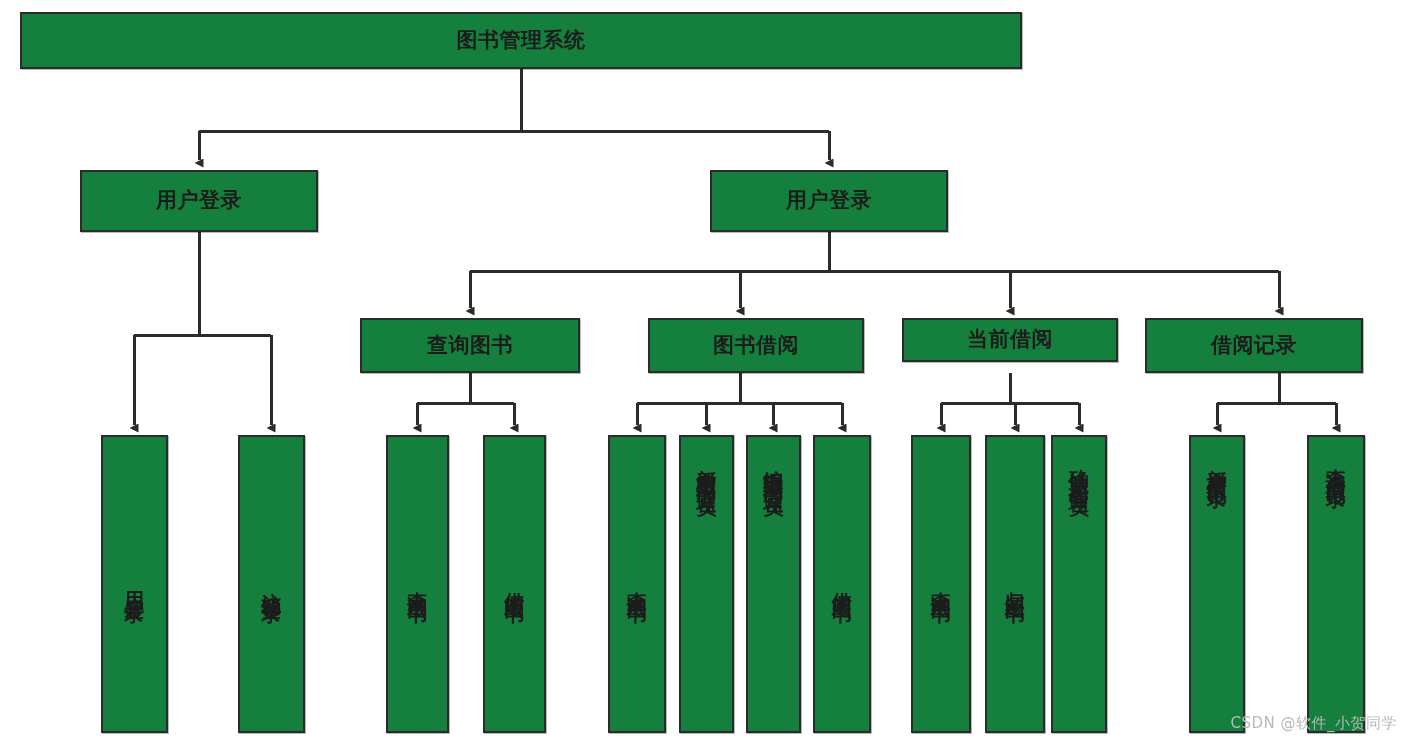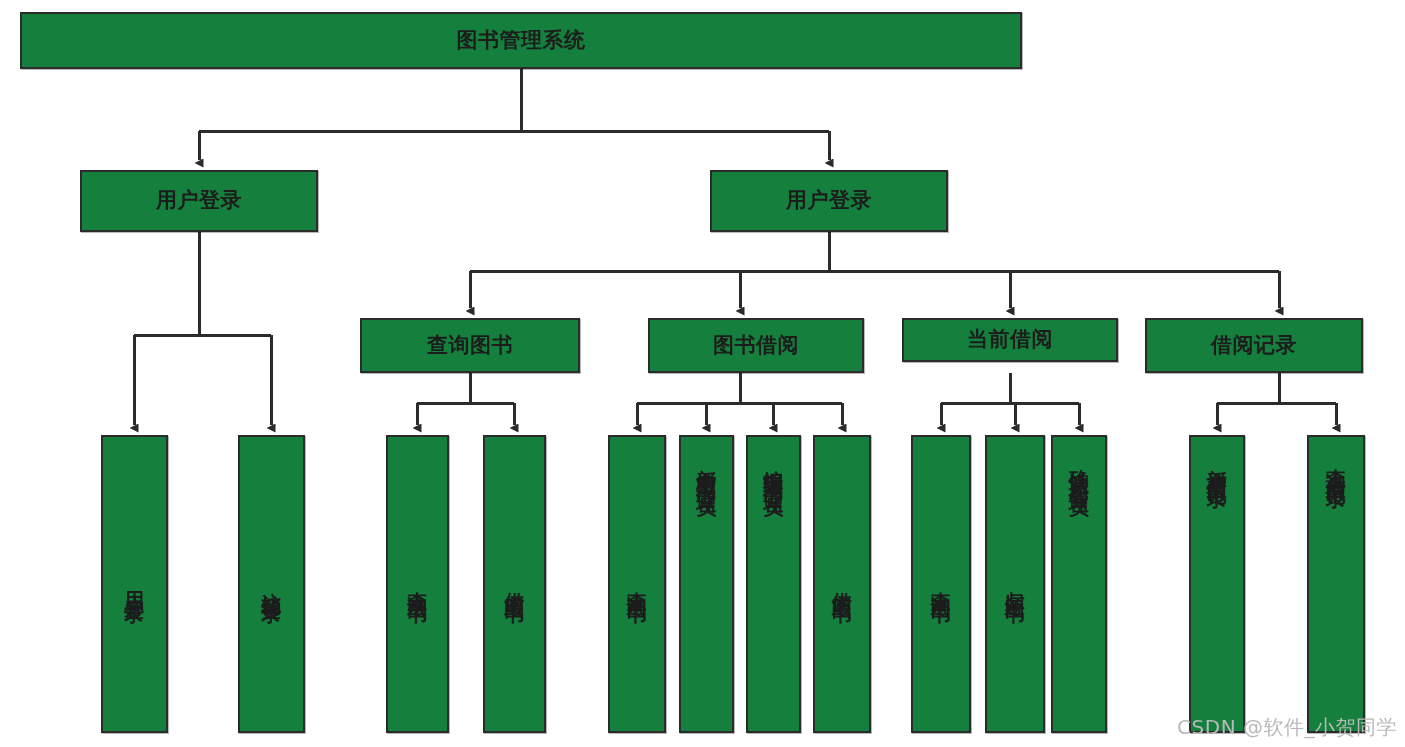--- a/index.html
+++ b/index.html
@@ -56,23 +56,23 @@
     font-size: 20px;
     white-space: nowrap;
   }
   .node-box.vertical.center-v {
     align-items: center;
     padding-top: 0;
   }
   #watermark {
     position: absolute;
     right: 8px;
-    bottom: 6px;
+    bottom: 14px;
     color: #b9b9b9;
-    font-size: 20px;
+    font-size: 15px;
     letter-spacing: 0.5px;
     white-space: nowrap;
     pointer-events: none;
   }
 </style>
 </head>
 <body>
 
 <div id="canvas">
 

